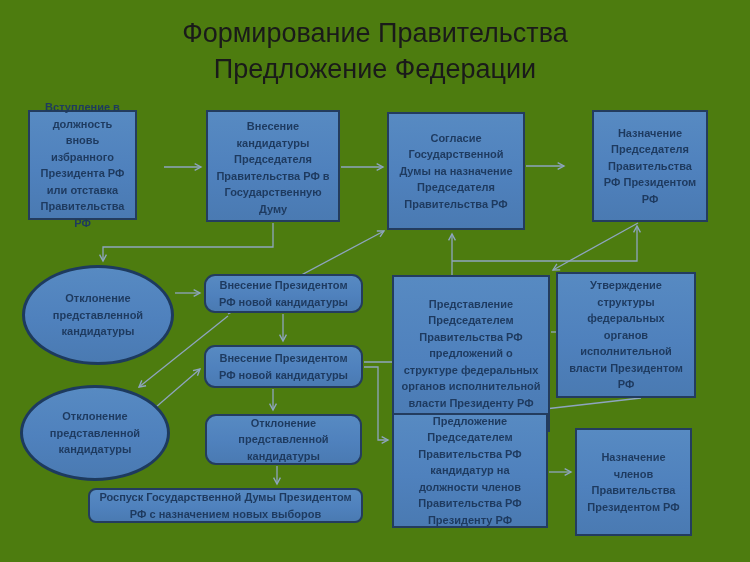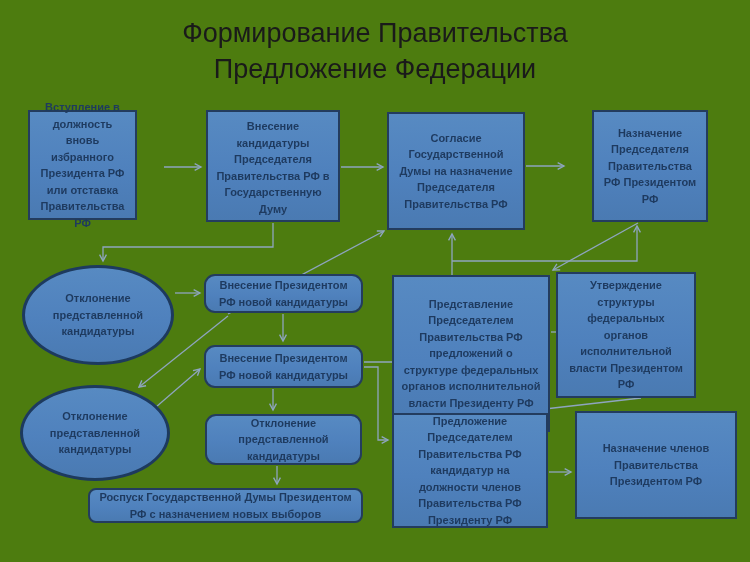--- a/index.html
+++ b/index.html
@@ -40,21 +40,21 @@
   #n-b4{left:568px;top:110px;width:116px;height:112px;margin-left:24px;}
   #n-e1{left:22px;top:265px;width:152px;height:100px;}
   #n-e2{left:20px;top:385px;width:150px;height:96px;}
   #n-v1{left:204px;top:274px;width:159px;height:39px;}
   #n-v2{left:204px;top:345px;width:159px;height:43px;}
   #n-ot3{left:205px;top:414px;width:157px;height:51px;}
   #n-rosp{left:88px;top:488px;width:275px;height:35px;border-radius:8px;}
   #n-pred{left:392px;top:275px;width:158px;height:157px;}
   #n-utv{left:556px;top:272px;width:140px;height:126px;}
   #n-predl{left:392px;top:413px;width:156px;height:115px;}
-  #n-nazn{left:575px;top:411px;width:162px;height:108px;}
+  #n-nazn{left:575px;top:428px;width:117px;height:108px;}
 </style>
 </head>
 <body>
 
 <div class="canvas">
 
   <div class="title">
     <div>Формирование Правительства</div>
     <div>Предложение Федерации</div>
   </div>

